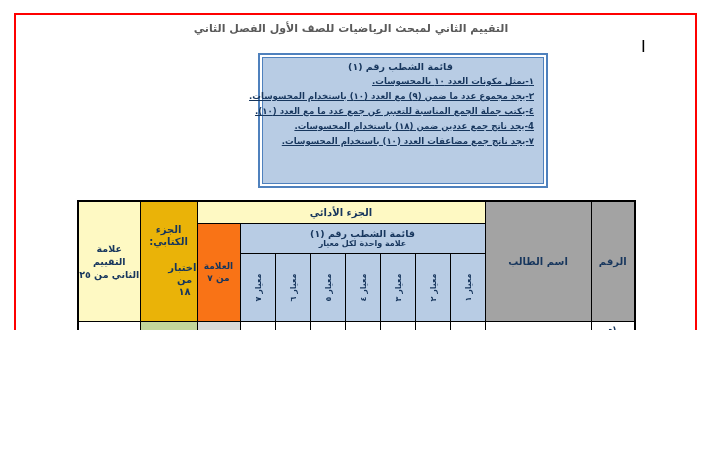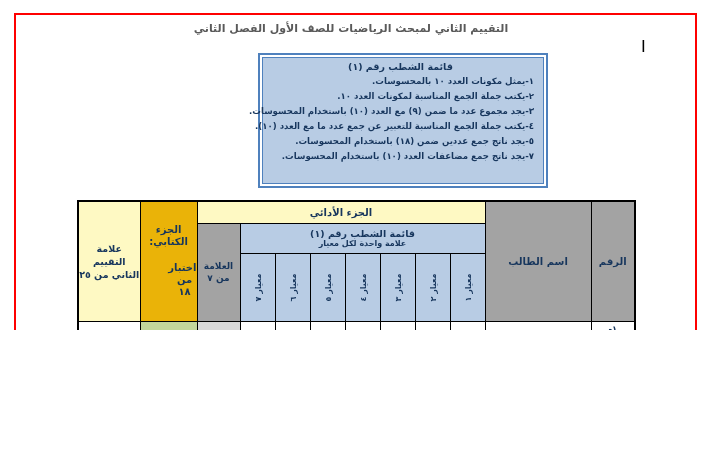--- a/index.html
+++ b/index.html
@@ -15,35 +15,35 @@
 
   .stray-char { position:absolute; left:641px; top:37px; font-size:16px; color:#000; }
 
   
   .checklist-box { position:absolute; left:258px; top:53px; width:290px; height:135px;
                    border:2px solid #4f81bd; background:#fff; padding:2px; }
   .checklist-inner { width:100%; height:100%; border:1px solid #4f81bd; background:#b8cce4;
                      direction:rtl; padding:3px 9px 0 4px; color:#17365d; }
   .checklist-title { text-align:center; font-weight:bold; font-size:9.5px; margin-bottom:2px; }
   .checklist-item { font-size:8.6px; font-weight:bold; line-height:14.9px; text-align:right;
-                    white-space:nowrap; }
+                    white-space:nowrap;text-decoration:underline; }
 
   
   table.grid { position:absolute; left:77px; top:200px; width:557px;
                border-collapse:collapse; table-layout:fixed; direction:rtl;
                border:2px solid #000; }
   table.grid td { border:1px solid #000; padding:0; vertical-align:middle;
                   text-align:center; color:#17365d; font-weight:bold; overflow:hidden; }
   tr.hr1 { height:22px; } tr.hr2 { height:30px; } tr.hr3 { height:68px; }
   tr.data-row { height:15px; }
   .h-num, .h-name { background:#a3a3a3; font-size:10px; }
   .h-perf { background:#fef9c3; font-size:10px; }
   .h-chk  { background:#b8cce4; }
   .h-chk .t1 { font-size:9.5px; } .h-chk .t2 { font-size:8px; font-weight:bold; }
-  .h-mark7 { background:#a3a3a3; font-size:9px; line-height:12px; }
+  .h-mark7 { background:#f97316; font-size:9px; line-height:12px; }
   .h-written { background:#eab308; color:#632423; font-size:10px; line-height:12px; }
   .h-written .w2 { margin-top:14px;padding-left:32px; }
   .h-total { background:#fef9c3; font-size:9.5px; line-height:13px; padding:0 3px; }
   td.crit { background:#b8cce4; }
   td.crit .vwrap { display:flex; align-items:center; justify-content:center; height:66px; }
   td.crit .vtext { display:inline-block; transform:rotate(-90deg); white-space:nowrap;
                    font-size:8px; font-weight:bold; color:#17365d; }
   td.d-num { font-size:8.5px; background:#fff; }
   td.d-name, td.d-crit, td.d-total { background:#fff; }
   td.d-mark7 { background:#d9d9d9; }
@@ -57,24 +57,23 @@
 
   <div class="doc-title">التقييم الثاني لمبحث الرياضيات للصف الأول الفصل الثاني</div>
 
   <div class="stray-char">I</div>
 
   <div class="checklist-box">
     <div class="checklist-inner">
       <div class="checklist-title">قائمة الشطب رقم (١)</div>
       <div id="checklist-items">
           <div class="checklist-item">١-يمثل مكونات العدد ١٠ بالمحسوسات.</div>
-          <div class="checklist-item">٢-يكتب جملة الجمع المناسبة لمكونات العدد ١٠.</div>
           <div class="checklist-item">٣-يجد مجموع عدد ما ضمن (٩) مع العدد (١٠) باستخدام المحسوسات.</div>
           <div class="checklist-item">٤-يكتب جملة الجمع المناسبة للتعبير عن جمع عدد ما مع العدد (١٠).</div>
-          <div class="checklist-item">٥-يجد ناتج جمع عددين ضمن (١٨) باستخدام المحسوسات.</div>
+          <div class="checklist-item">4-يجد ناتج جمع عددين ضمن (١٨) باستخدام المحسوسات.</div>
           <div class="checklist-item">٧-يجد ناتج جمع مضاعفات العدد (١٠) باستخدام المحسوسات.</div>
         </div>
     </div>
   </div>
 
   <table class="grid">
     <colgroup>
       <col style="width:44px">
         <col style="width:106px">
       <col style="width:35px">

